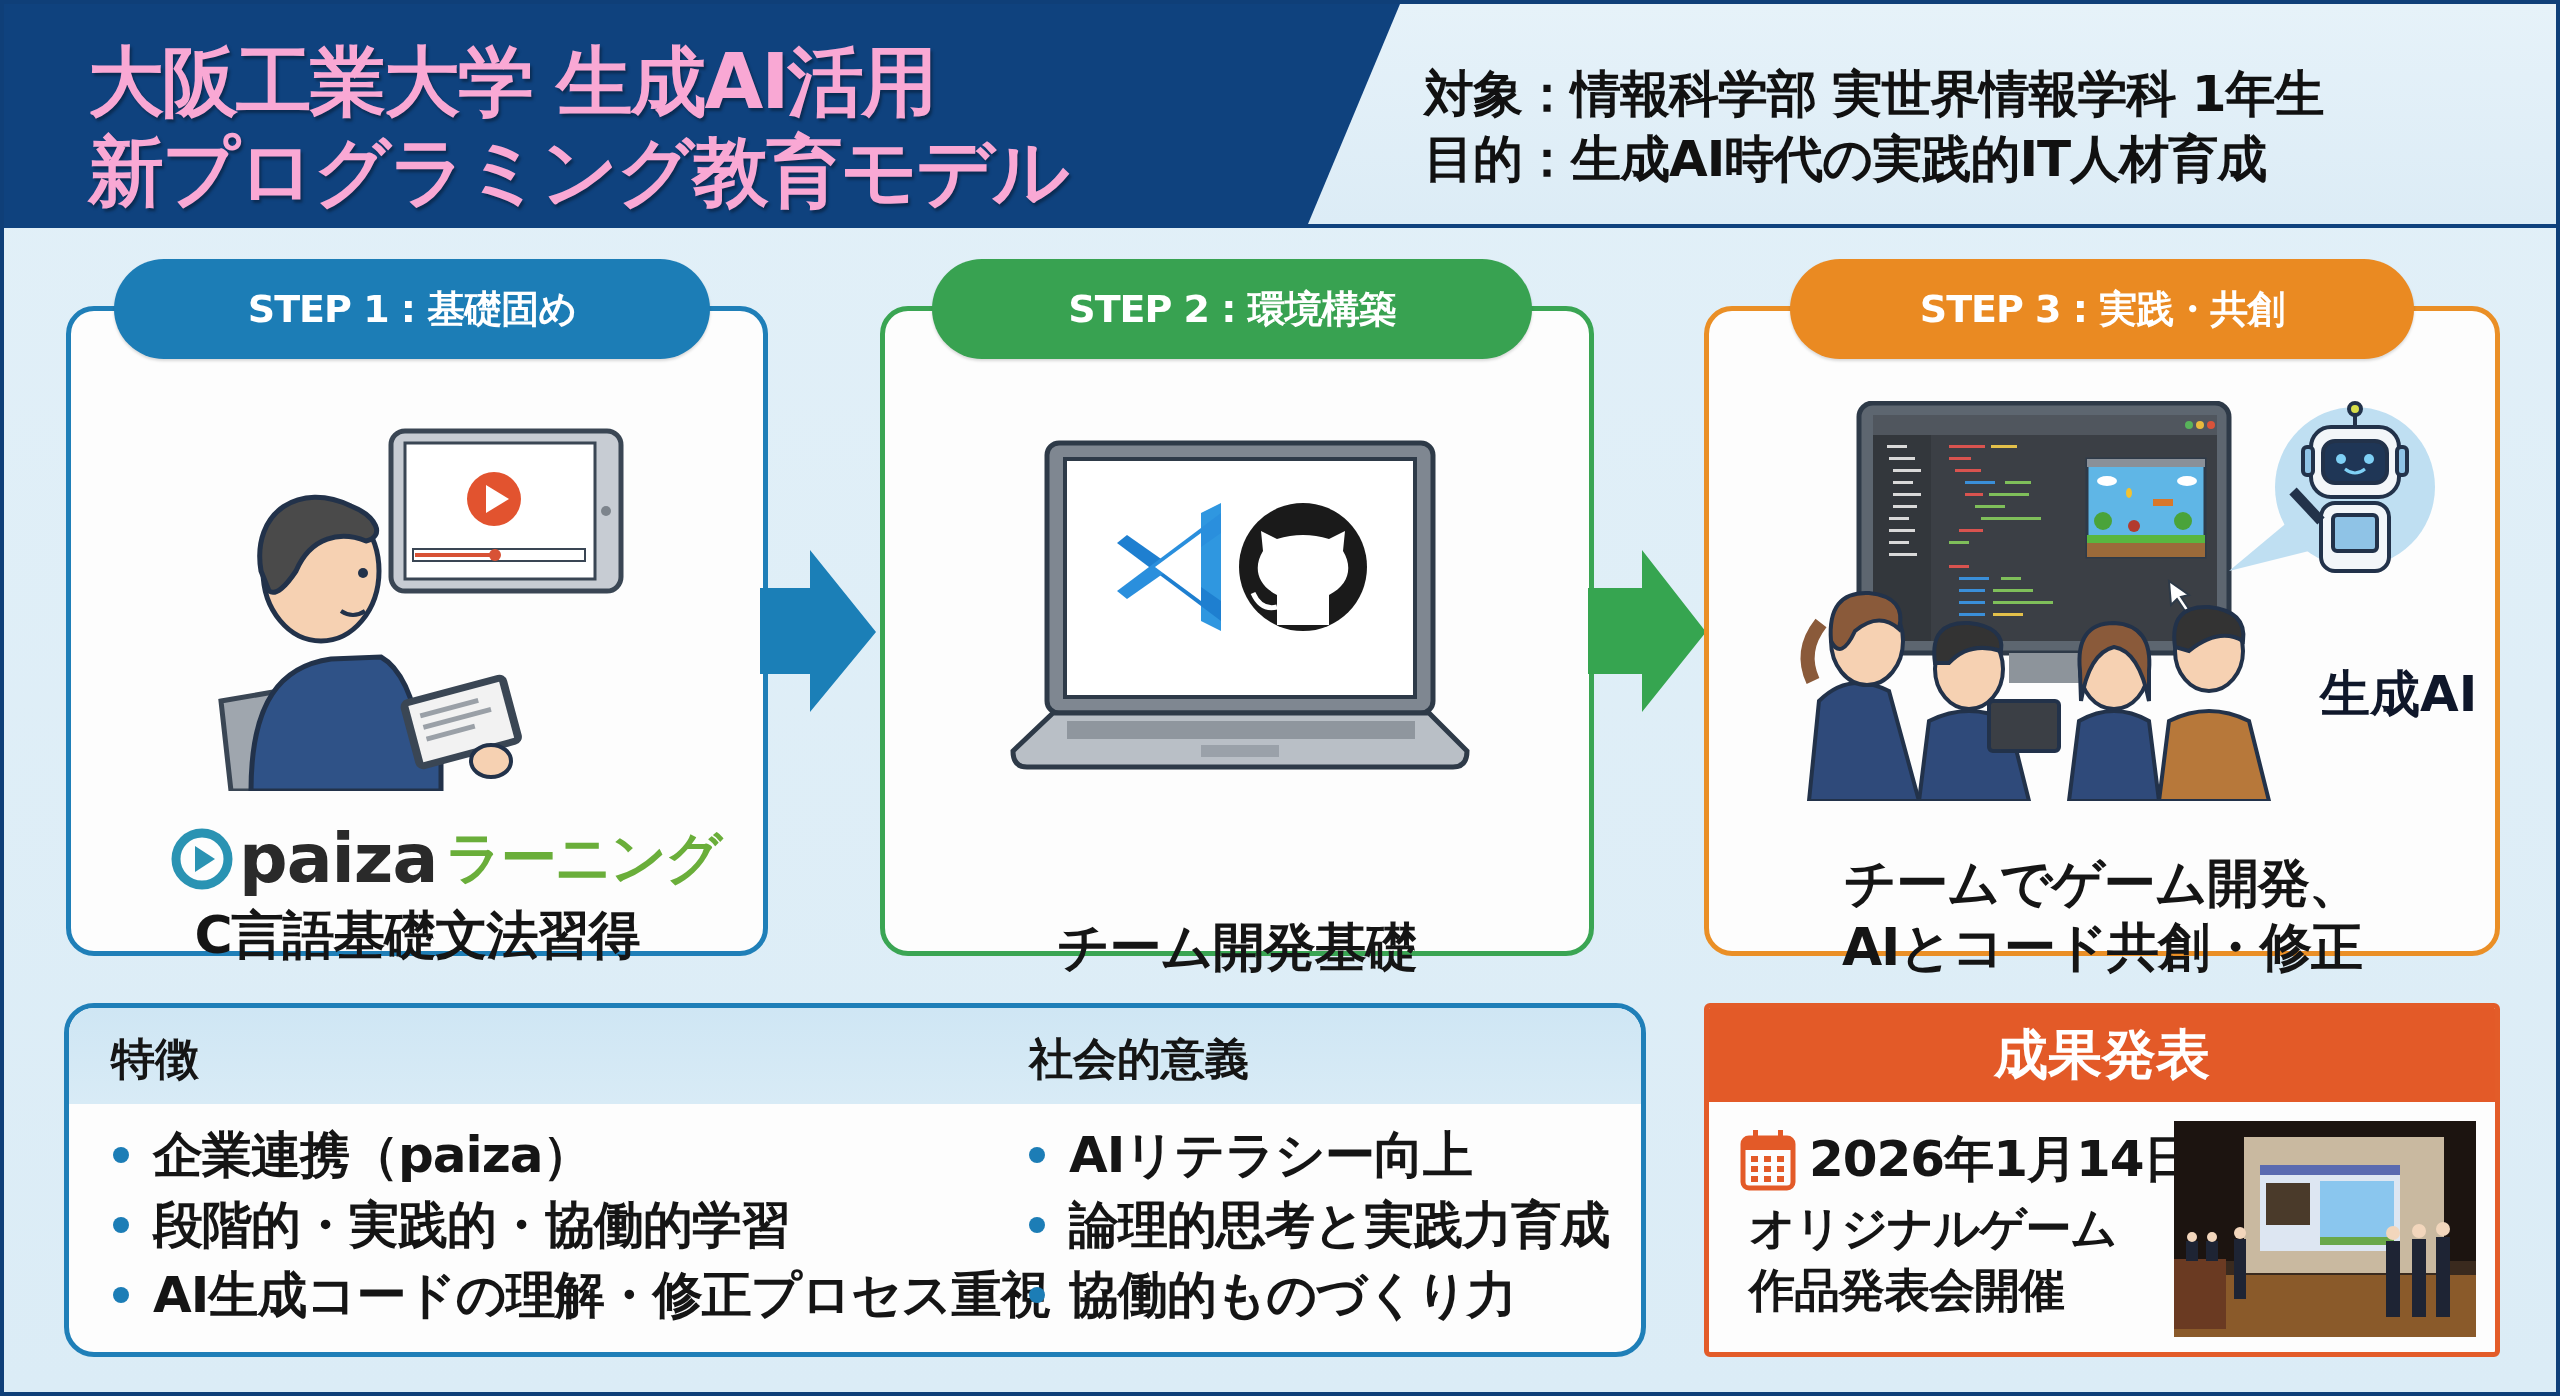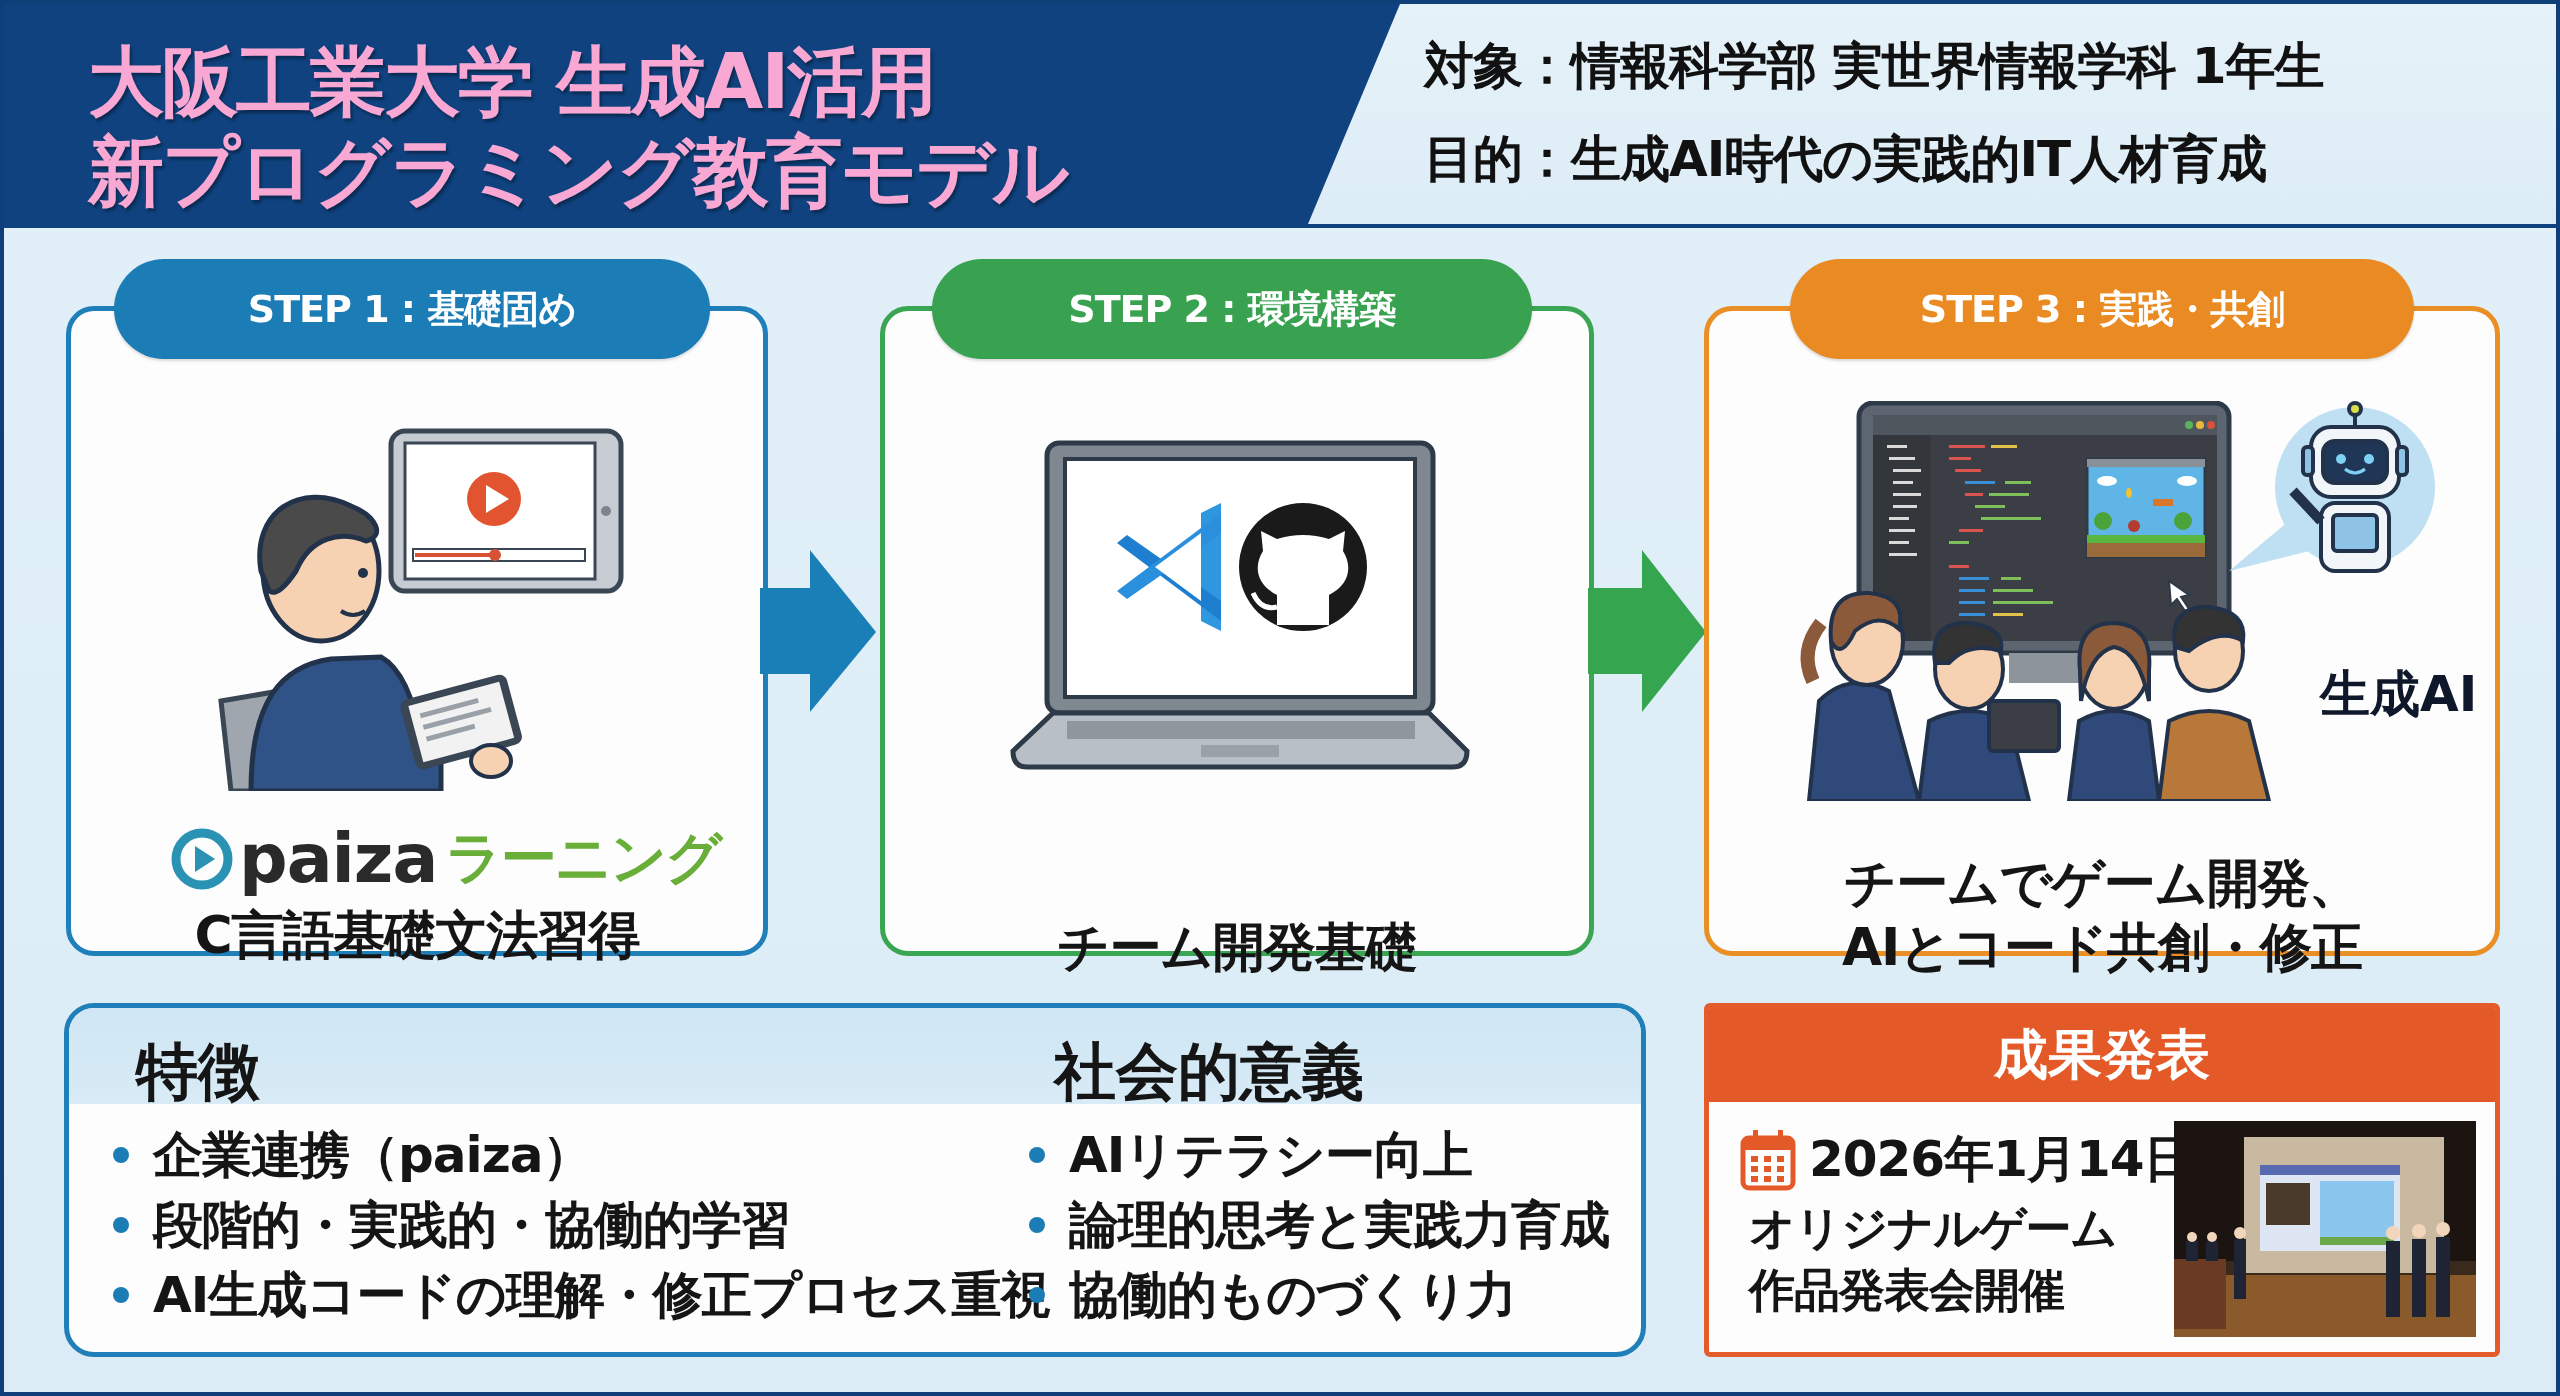--- a/index.html
+++ b/index.html
@@ -14,21 +14,21 @@
   #hdr { position: absolute; left: 0; top: 0; width: 2552px; height: 224px; background: #0f427e; }
   #hdr-panel {
     position: absolute; left: 1304px; top: 0; width: 1248px; height: 220px;
     background: linear-gradient(180deg, #e6f2f9, #dcecf6);
     clip-path: polygon(92px 0, 100% 0, 100% 100%, 0 100%);
   }
   .title-line { position: absolute; left: 84px; color: #f9a8d4; font-size: 76px; letter-spacing: -2px; text-shadow: 2px 3px 3px rgba(0,0,0,0.35); white-space: nowrap; text-align: right; }
   #title1 { top: 28px; }
   #title2 { top: 118px; }
   .info-line { position: absolute; left: 1420px; font-size: 50px; letter-spacing: -1px; color: #111; white-space: nowrap; }
-  #info1 { top: 29px; }
+  #info1 { top: 57px; }
   #info2 { top: 122px; }
 
   
   .card { position: absolute; top: 302px; height: 650px; background: #fdfdfd; border: 5px solid; border-radius: 28px; }
   .pill { position: absolute; top: 255px; height: 100px; border-radius: 50px; color: #fff; font-size: 38px; display: flex; align-items: center; justify-content: center; letter-spacing: -1px; white-space: nowrap; box-shadow: 0 2px 3px rgba(0,0,0,0.15); }
   #card1 { left: 62px; width: 702px; border-color: #1f7fb8; }
   #pill1 { left: 110px; width: 596px; background: #1c7db6; }
   #card2 { left: 876px; width: 714px; border-color: #3aa553; }
   #pill2 { left: 928px; width: 600px; background: #38a251; }
   #card3 { left: 1700px; width: 796px; border-color: #ea8f26; }
@@ -36,21 +36,21 @@
   .card-caption { position: absolute; left: 0; width: 100%; text-align: center; font-size: 52px; letter-spacing: -1px; line-height: 64px; color: #151515; }
 
   .arrow { position: absolute; }
 
   
   #features {
     position: absolute; left: 60px; top: 999px; width: 1582px; height: 354px;
     border: 5px solid #1f7fb8; border-radius: 30px; background: #fdfdfd; overflow: hidden;
   }
   #features-head { position: absolute; left: 0; top: 0; width: 100%; height: 96px; background: linear-gradient(180deg, #cfe6f4, #d8ebf6); }
-  .col-title { position: absolute; top: 22px; font-size: 62px; color: #151515; margin-left: 25px; }
+  .col-title { position: absolute; top: 22px; font-size: 44px; color: #151515; }
   .bullet-list { position: absolute; top: 112px; list-style: none; }
   .bullet-list li { height: 70px; display: flex; align-items: center; font-size: 50px; letter-spacing: -1px; white-space: nowrap; }
   .dot { width: 16px; height: 16px; border-radius: 50%; background: #1c7db6; margin-right: 24px; flex: none; }
 
   #outcome {
     position: absolute; left: 1700px; top: 999px; width: 796px; height: 354px;
     border: 5px solid #e35c29; border-radius: 6px; background: #fdfdfd; overflow: hidden;
   }
   #outcome-head { position: absolute; left: 0; top: 0; width: 100%; height: 94px; background: #e35a28; color: #fff; font-size: 54px; display: flex; align-items: center; justify-content: center; }
   #outcome-date { position: absolute; left: 100px; top: 118px; font-size: 50px; letter-spacing: -1px; color: #151515; }

